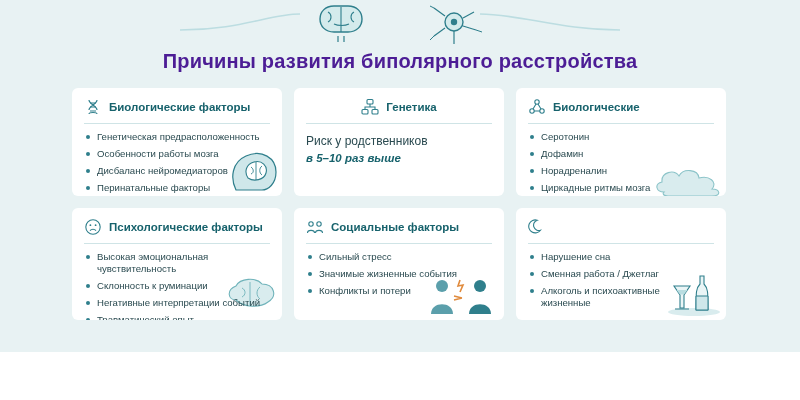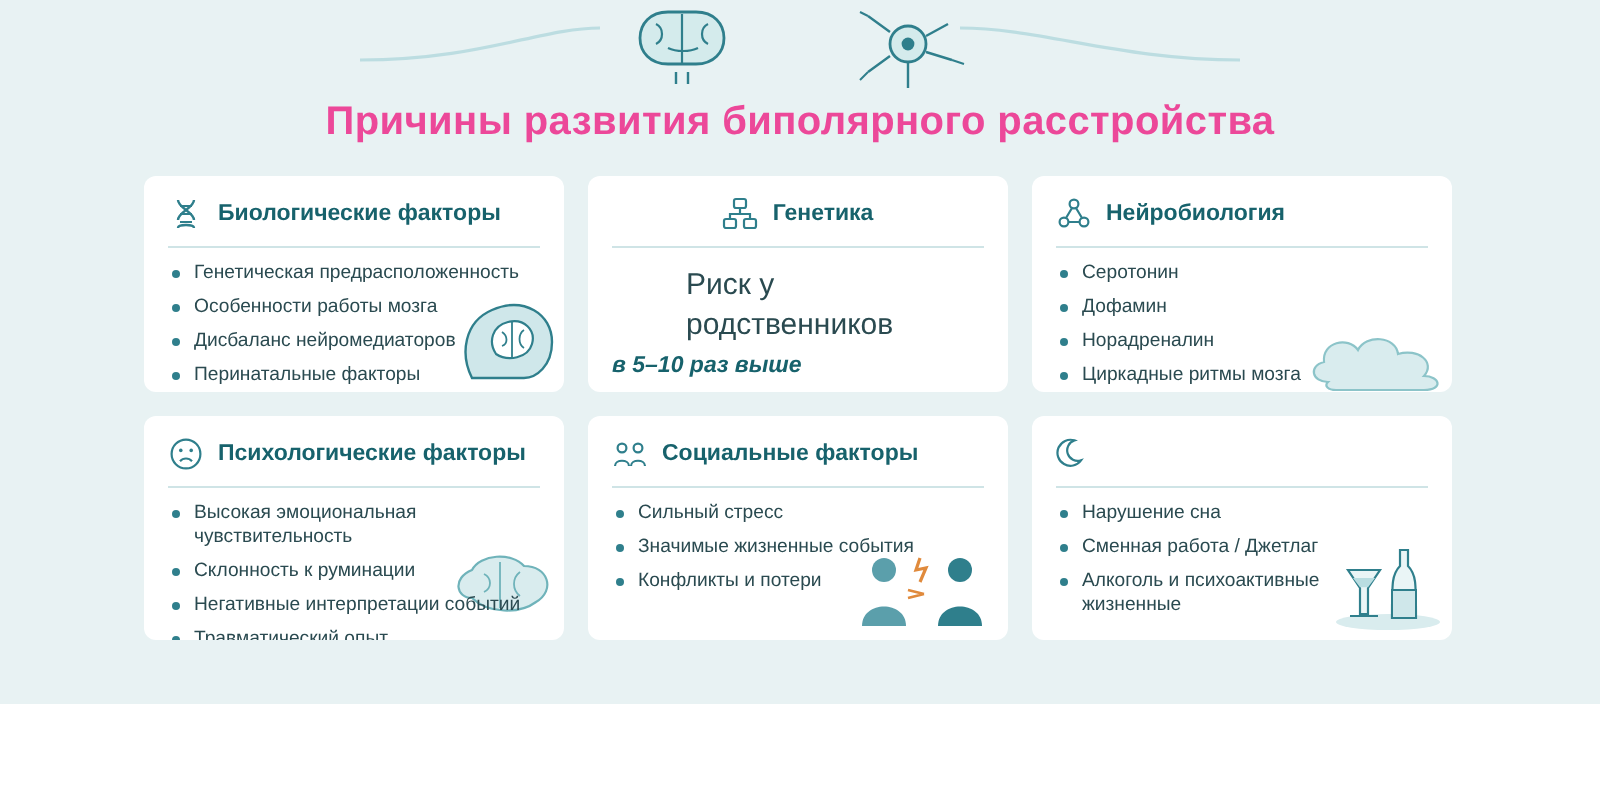--- a/index.html
+++ b/index.html
@@ -37,21 +37,21 @@
     pointer-events: none;
   }
   .title {
     position: absolute;
     left: 0;
     top: 50px;
     width: 800px;
     text-align: center;
     font-size: 20px;
     font-weight: bold;
-    color: #ec4899;
+    color: #4c1d95;
     letter-spacing: 0.2px;
   }
   .grid {
     position: absolute;
     left: 72px;
     top: 88px;
     width: 656px;
     display: flex;
     flex-wrap: wrap;
     gap: 12px 12px;
@@ -111,24 +111,23 @@
     height: 4px;
     border-radius: 50%;
     background: #2f7f8c;
   }
   .genetics-body {
     padding-top: 2px;
     position: relative;
     z-index: 2;
   }
   .genetics-line1 {
-    font-size: 15px;
+    font-size: 12px;
     color: #2a4a50;
     line-height: 1.35;
-    margin-left: 37px;
   }
   .genetics-line2 {
     font-size: 11.5px;
     color: #17626c;
     font-weight: bold;
     line-height: 1.35;
     margin-top: 2px;
     font-style: italic;
   }
   .card-art {
@@ -211,21 +210,21 @@
     </div>
 
     <div class="card h1">
       <div class="card-head">
         <svg class="ico" viewBox="0 0 18 18">
           <circle cx="9" cy="4" r="2.2" stroke="#2f7f8c" stroke-width="1.1" fill="none"></circle>
           <circle cx="4" cy="13" r="2.2" stroke="#2f7f8c" stroke-width="1.1" fill="none"></circle>
           <circle cx="14" cy="13" r="2.2" stroke="#2f7f8c" stroke-width="1.1" fill="none"></circle>
           <path d="M8 6 L5 11 M10 6 L13 11 M6 13 L12 13" stroke="#2f7f8c" stroke-width="1.1" fill="none"></path>
         </svg>
-        <div class="card-title">Нейробиология</div>
+        <div class="card-title">Биологические</div>
       </div>
       <ul class="items indent-list">
         <li>Серотонин</li>
         <li>Дофамин</li>
         <li>Норадреналин</li>
         <li>Циркадные ритмы мозга</li>
       </ul>
       <div class="card-art" style="right:-4px;bottom:-6px;">
         <svg width="78" height="40" viewBox="0 0 78 40">
           <path d="M12 34 C4 34, 2 26, 10 24 C9 14, 22 11, 27 18 C31 10, 46 11, 47 20 C57 17, 66 24, 60 31 C68 31, 70 38, 60 38 L16 38 C12 38, 10 36, 12 34 Z" fill="#d9ecee" stroke="#8cc4c9" stroke-width="1.1"></path>

